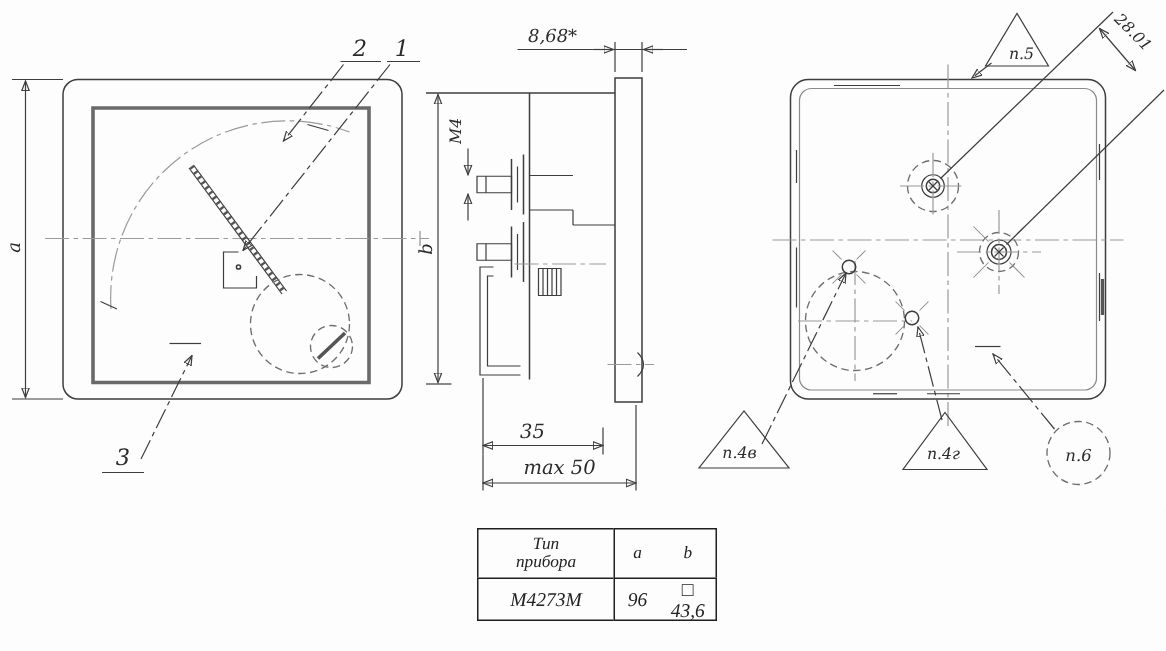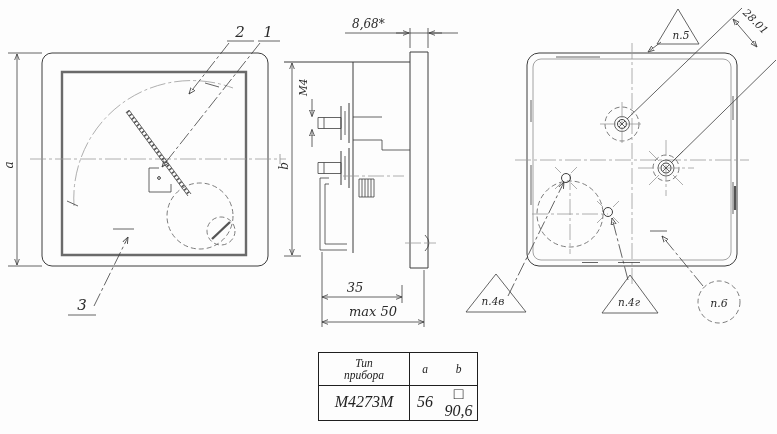--- a/index.html
+++ b/index.html
@@ -18,21 +18,21 @@
   .ray{stroke:#8a8a8a;stroke-width:.7;}
   .grayline{stroke:#9a9a9a;stroke-width:.9;}
   svg text{font-family:"DejaVu Serif","Liberation Serif",serif;font-style:italic;
            fill:#2b2b2b;stroke:none;}
   .t15{font-size:15px;} .t13{font-size:13px;} .t12{font-size:12px;}
   .t11{font-size:11px;} .t10{font-size:10.5px;}
   
   #spec{position:absolute;left:318px;top:352px;border-collapse:collapse;
         border:1.6px solid #1f1f1f;background:#fdfdfd;}
   #spec td{border-top:1.3px solid #1f1f1f;text-align:center;padding:0 2px;
-           font-style:italic;font-size:16px;color:#222;line-height:1.05;}
+           font-style:italic;font-size:13px;color:#222;line-height:1.05;}
   #spec td.c1{width:86px;border-right:1.3px solid #1f1f1f;}
   #spec td.c2{width:26px;}
   #spec td.c3{width:33px;}
   #spec tr.hdr td{border-top:none;height:32px;font-size:11.5px;}
   #spec tr.r td{height:22px;}
 </style>
 </head>
 <body>
 
 <div id="stage">
@@ -272,19 +272,19 @@
         <tr class="hdr">
     <td class="c1">
       <span>Тип</span><br>
       <span>прибора</span>
     </td>
     <td class="c2">a</td>
     <td class="c3">b</td>
   </tr>
   <tr class="r">
     <td class="c1">М4273М</td>
-    <td class="c2">56</td>
-    <td class="c3">□ 90,6</td>
+    <td class="c2">96</td>
+    <td class="c3">□ 43,6</td>
   </tr>
 </tbody>
     </table>
 
 </div>
 
 </body></html>

